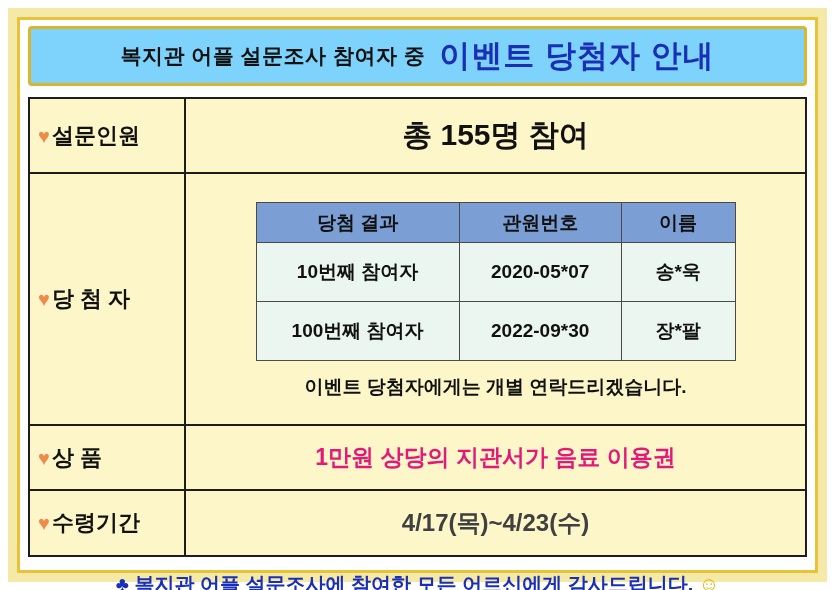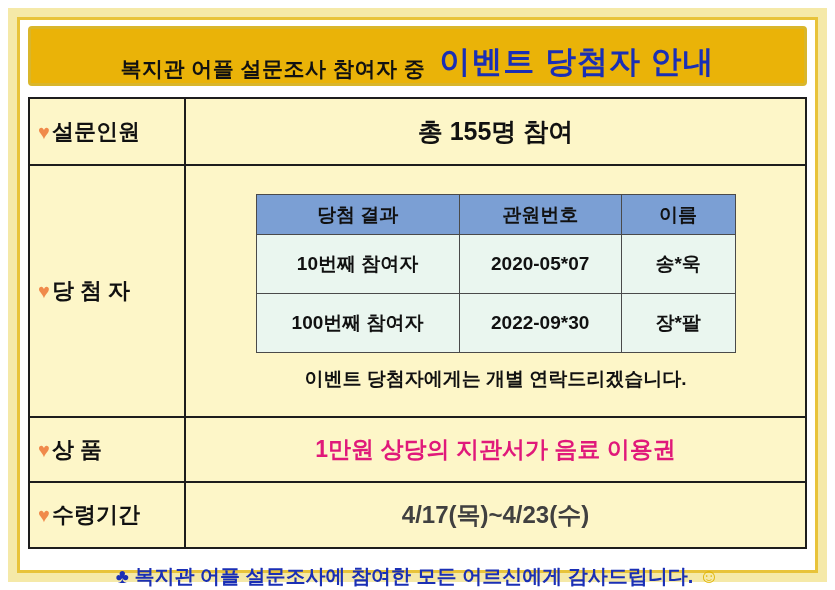--- a/index.html
+++ b/index.html
@@ -33,25 +33,25 @@
   .content {
     position: absolute;
     left: 28px; top: 26px;
     width: 779px; height: 538px;
   }
 
   
   .title-bar {
     width: 779px;
     height: 60px;
-    background: #eab308;
+    background: #7dd3fc;
     border: 3px solid #d9b62b;
     border-radius: 4px;
     display: flex;
-    align-items: flex-end;
+    align-items: center;
     justify-content: center;
     gap: 14px;
     margin-bottom: 11px;
   }
   .title-small {
     font-size: 21px;
     font-weight: bold;
     color: #111111;
     letter-spacing: 0.5px;
     white-space: nowrap;
@@ -87,21 +87,21 @@
   }
   .heart {
     color: #f08a4b;
     font-size: 20px;
     margin-right: 2px;
   }
 
   .row-count td { height: 52px; }
   .count-value {
     text-align: center;
-    font-size: 25px;
+    font-size: 30px;
     font-weight: bold;
     color: #111111;
   }
 
   .row-winner td { height: 215px; }
   .winner-box {
     padding: 12px 0 8px 0;
     text-align: center;
   }
   .winner-table {

